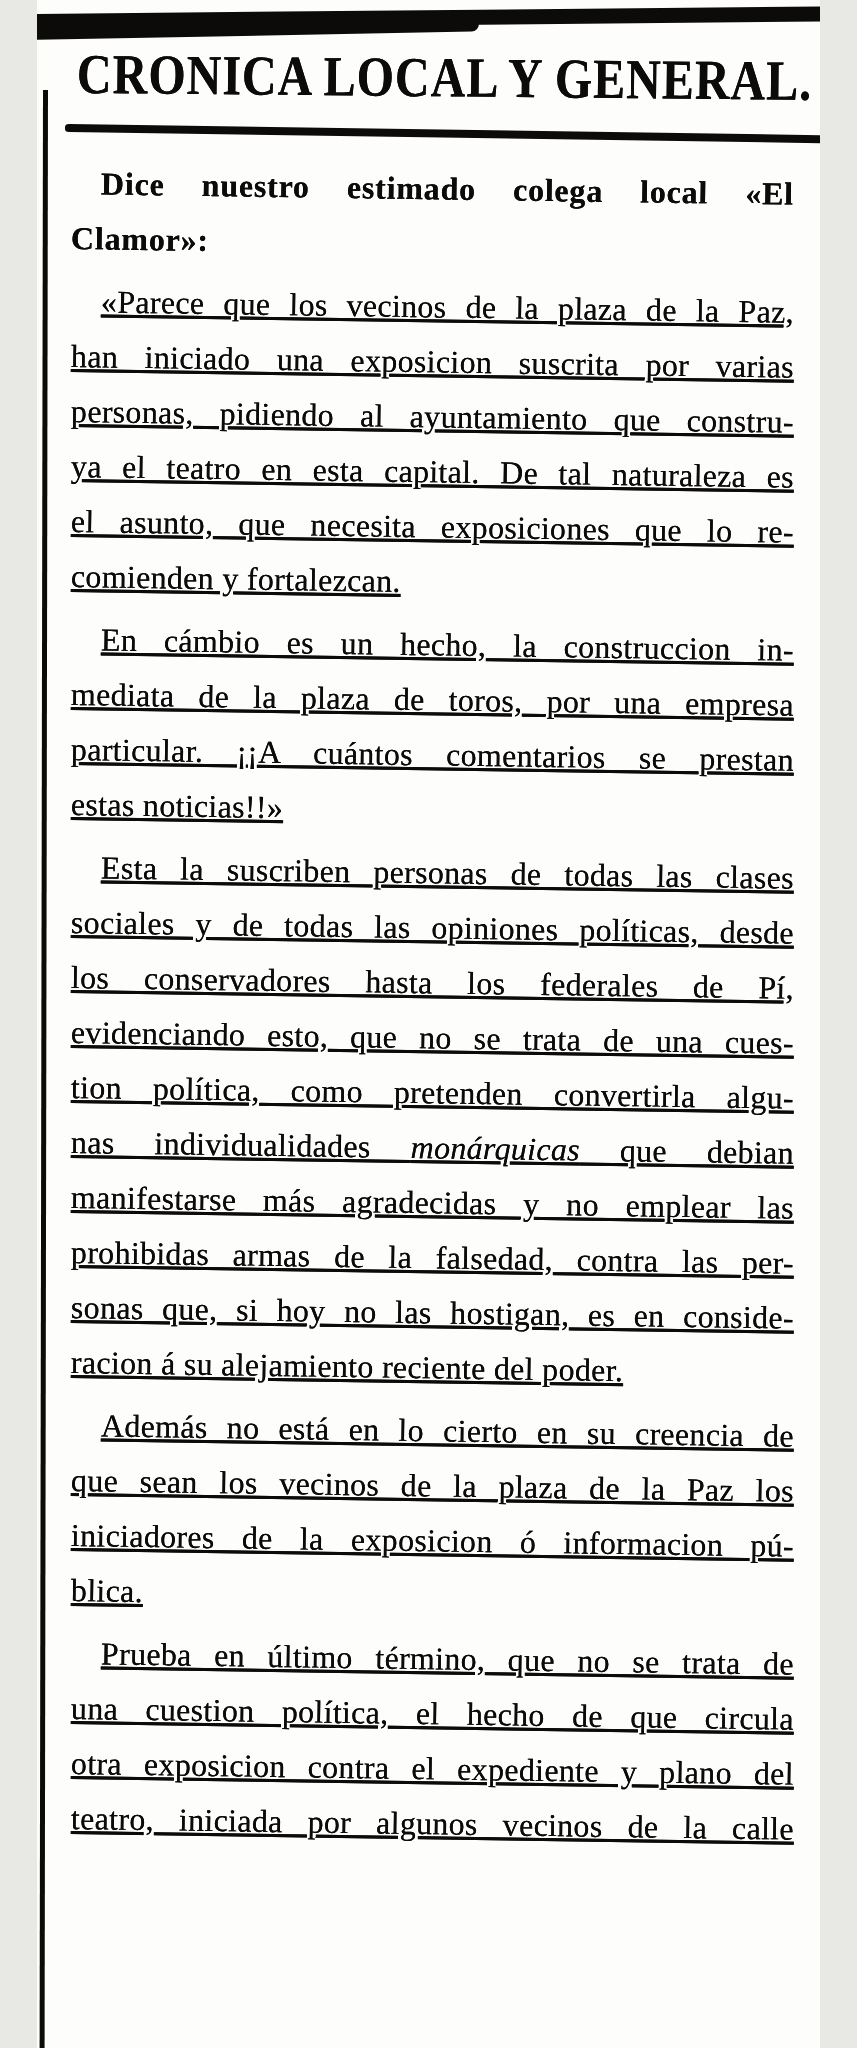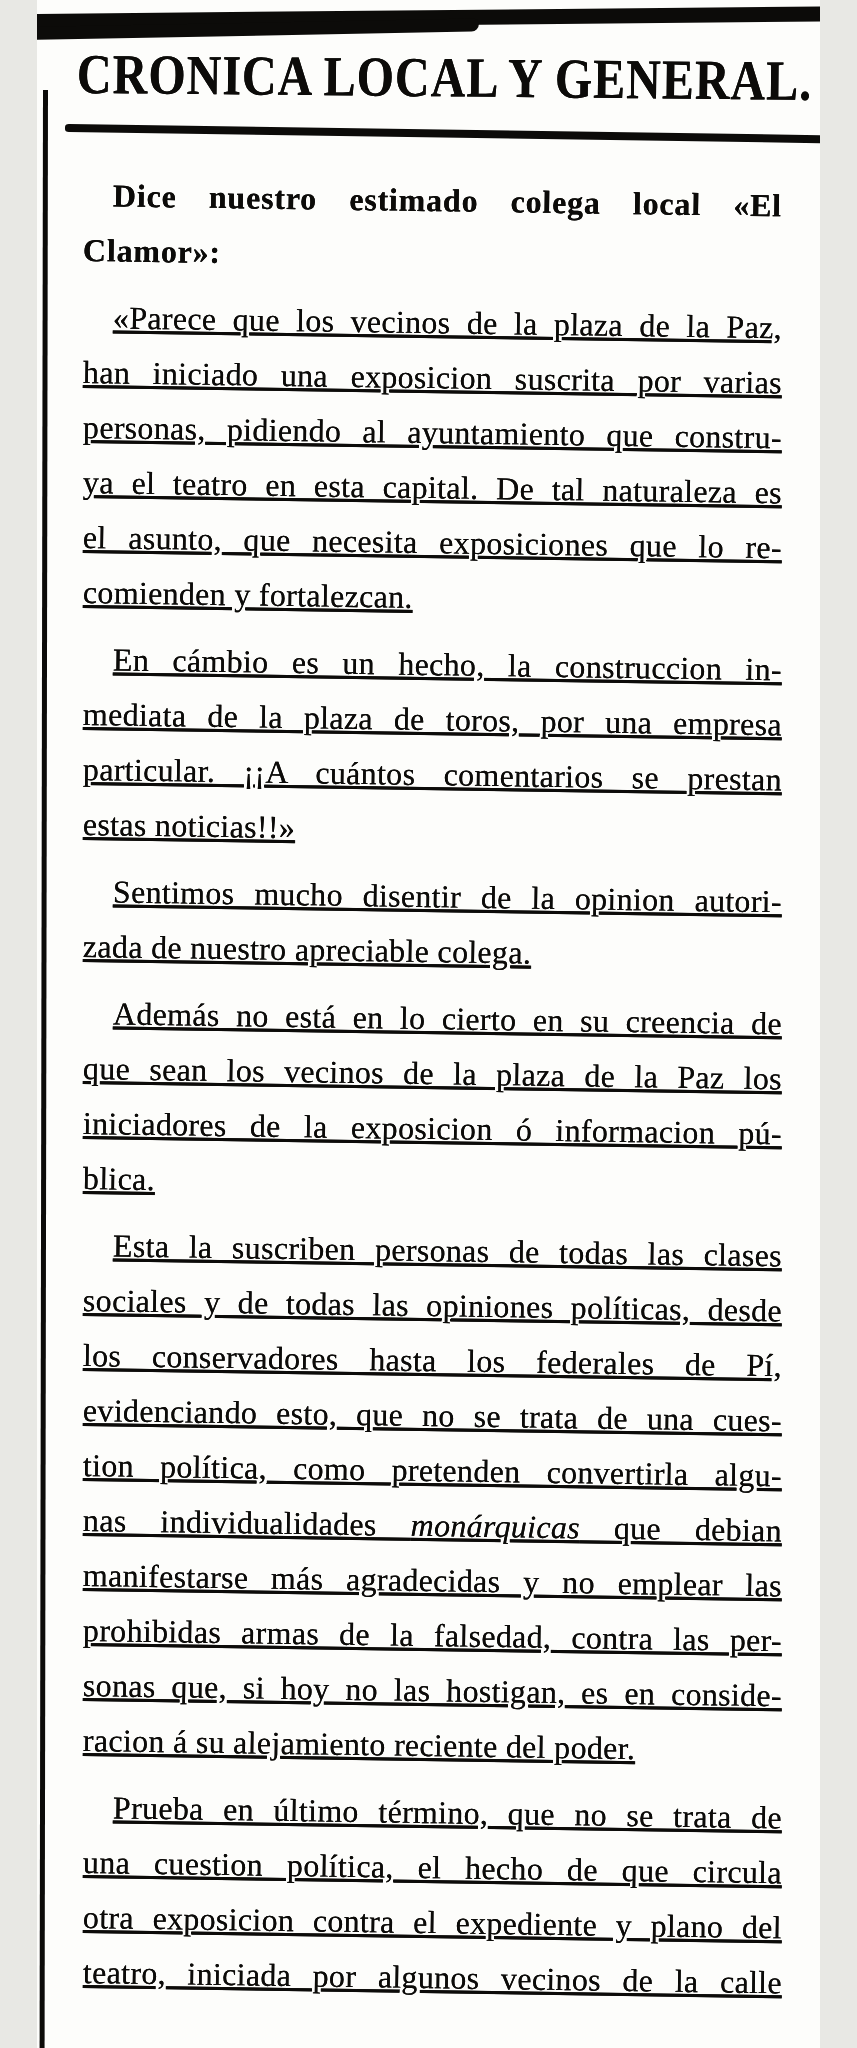--- a/index.html
+++ b/index.html
@@ -73,21 +73,21 @@
   }
   .title-inner{
     display:inline-block;
     transform:scaleY(1.18);
   }
   
   .article{
     position:absolute;
     left:34px; right:26px; top:156px;
   }
-  .paragraph{margin:12px;}
+  .paragraph{margin:0;}
   .paragraph + .paragraph{margin-top:8px;text-decoration:underline;}
   .line{
     height:55px;
     line-height:55px;
     font-size:32px;
     letter-spacing:0.3px;
     text-align:justify;
     text-align-last:justify;
     text-justify:inter-word;
     white-space:normal;
@@ -130,41 +130,37 @@
         <div class="line"><span>el asunto, que necesita exposiciones que lo re-</span></div>
         <div class="line last"><span>comienden y fortalezcan.</span></div>
       </div>
       <div class="paragraph">
         <div class="line first"><span>En cámbio es un hecho, la construccion in-</span></div>
         <div class="line"><span>mediata de la plaza de toros, por una empresa</span></div>
         <div class="line"><span>particular. ¡¡A cuántos comentarios se prestan</span></div>
         <div class="line last"><span>estas noticias!!»</span></div>
       </div>
       <div class="paragraph">
-        <div class="line first"><span>Sentimos mucho disentir de la opinion autori-</span></div>
-        <div class="line last"><span>zada de nuestro apreciable colega.</span></div>
-      </div>
-      <div class="paragraph">
-        <div class="line first"><span>Además no está en lo cierto en su creencia de</span></div>
-        <div class="line"><span>que sean los vecinos de la plaza de la Paz los</span></div>
-        <div class="line"><span>iniciadores de la exposicion ó informacion pú-</span></div>
-        <div class="line last"><span>blica.</span></div>
-      </div>
-      <div class="paragraph">
         <div class="line first"><span>Esta la suscriben personas de todas las clases</span></div>
         <div class="line"><span>sociales y de todas las opiniones políticas, desde</span></div>
         <div class="line"><span>los conservadores hasta los federales de Pí,</span></div>
         <div class="line"><span>evidenciando esto, que no se trata de una cues-</span></div>
         <div class="line"><span>tion política, como pretenden convertirla algu-</span></div>
         <div class="line"><span>nas individualidades </span><span class="em">monárquicas</span><span> que debian</span></div>
         <div class="line"><span>manifestarse más agradecidas y no emplear las</span></div>
         <div class="line"><span>prohibidas armas de la falsedad, contra las per-</span></div>
         <div class="line"><span>sonas que, si hoy no las hostigan, es en conside-</span></div>
         <div class="line last"><span>racion á su alejamiento reciente del poder.</span></div>
       </div>
       <div class="paragraph">
+        <div class="line first"><span>Además no está en lo cierto en su creencia de</span></div>
+        <div class="line"><span>que sean los vecinos de la plaza de la Paz los</span></div>
+        <div class="line"><span>iniciadores de la exposicion ó informacion pú-</span></div>
+        <div class="line last"><span>blica.</span></div>
+      </div>
+      <div class="paragraph">
         <div class="line first"><span>Prueba en último término, que no se trata de</span></div>
         <div class="line"><span>una cuestion política, el hecho de que circula</span></div>
         <div class="line"><span>otra exposicion contra el expediente y plano del</span></div>
         <div class="line"><span>teatro, iniciada por algunos vecinos de la calle</span></div>
       </div>
     </div>
 </div>
 
 </body></html>

